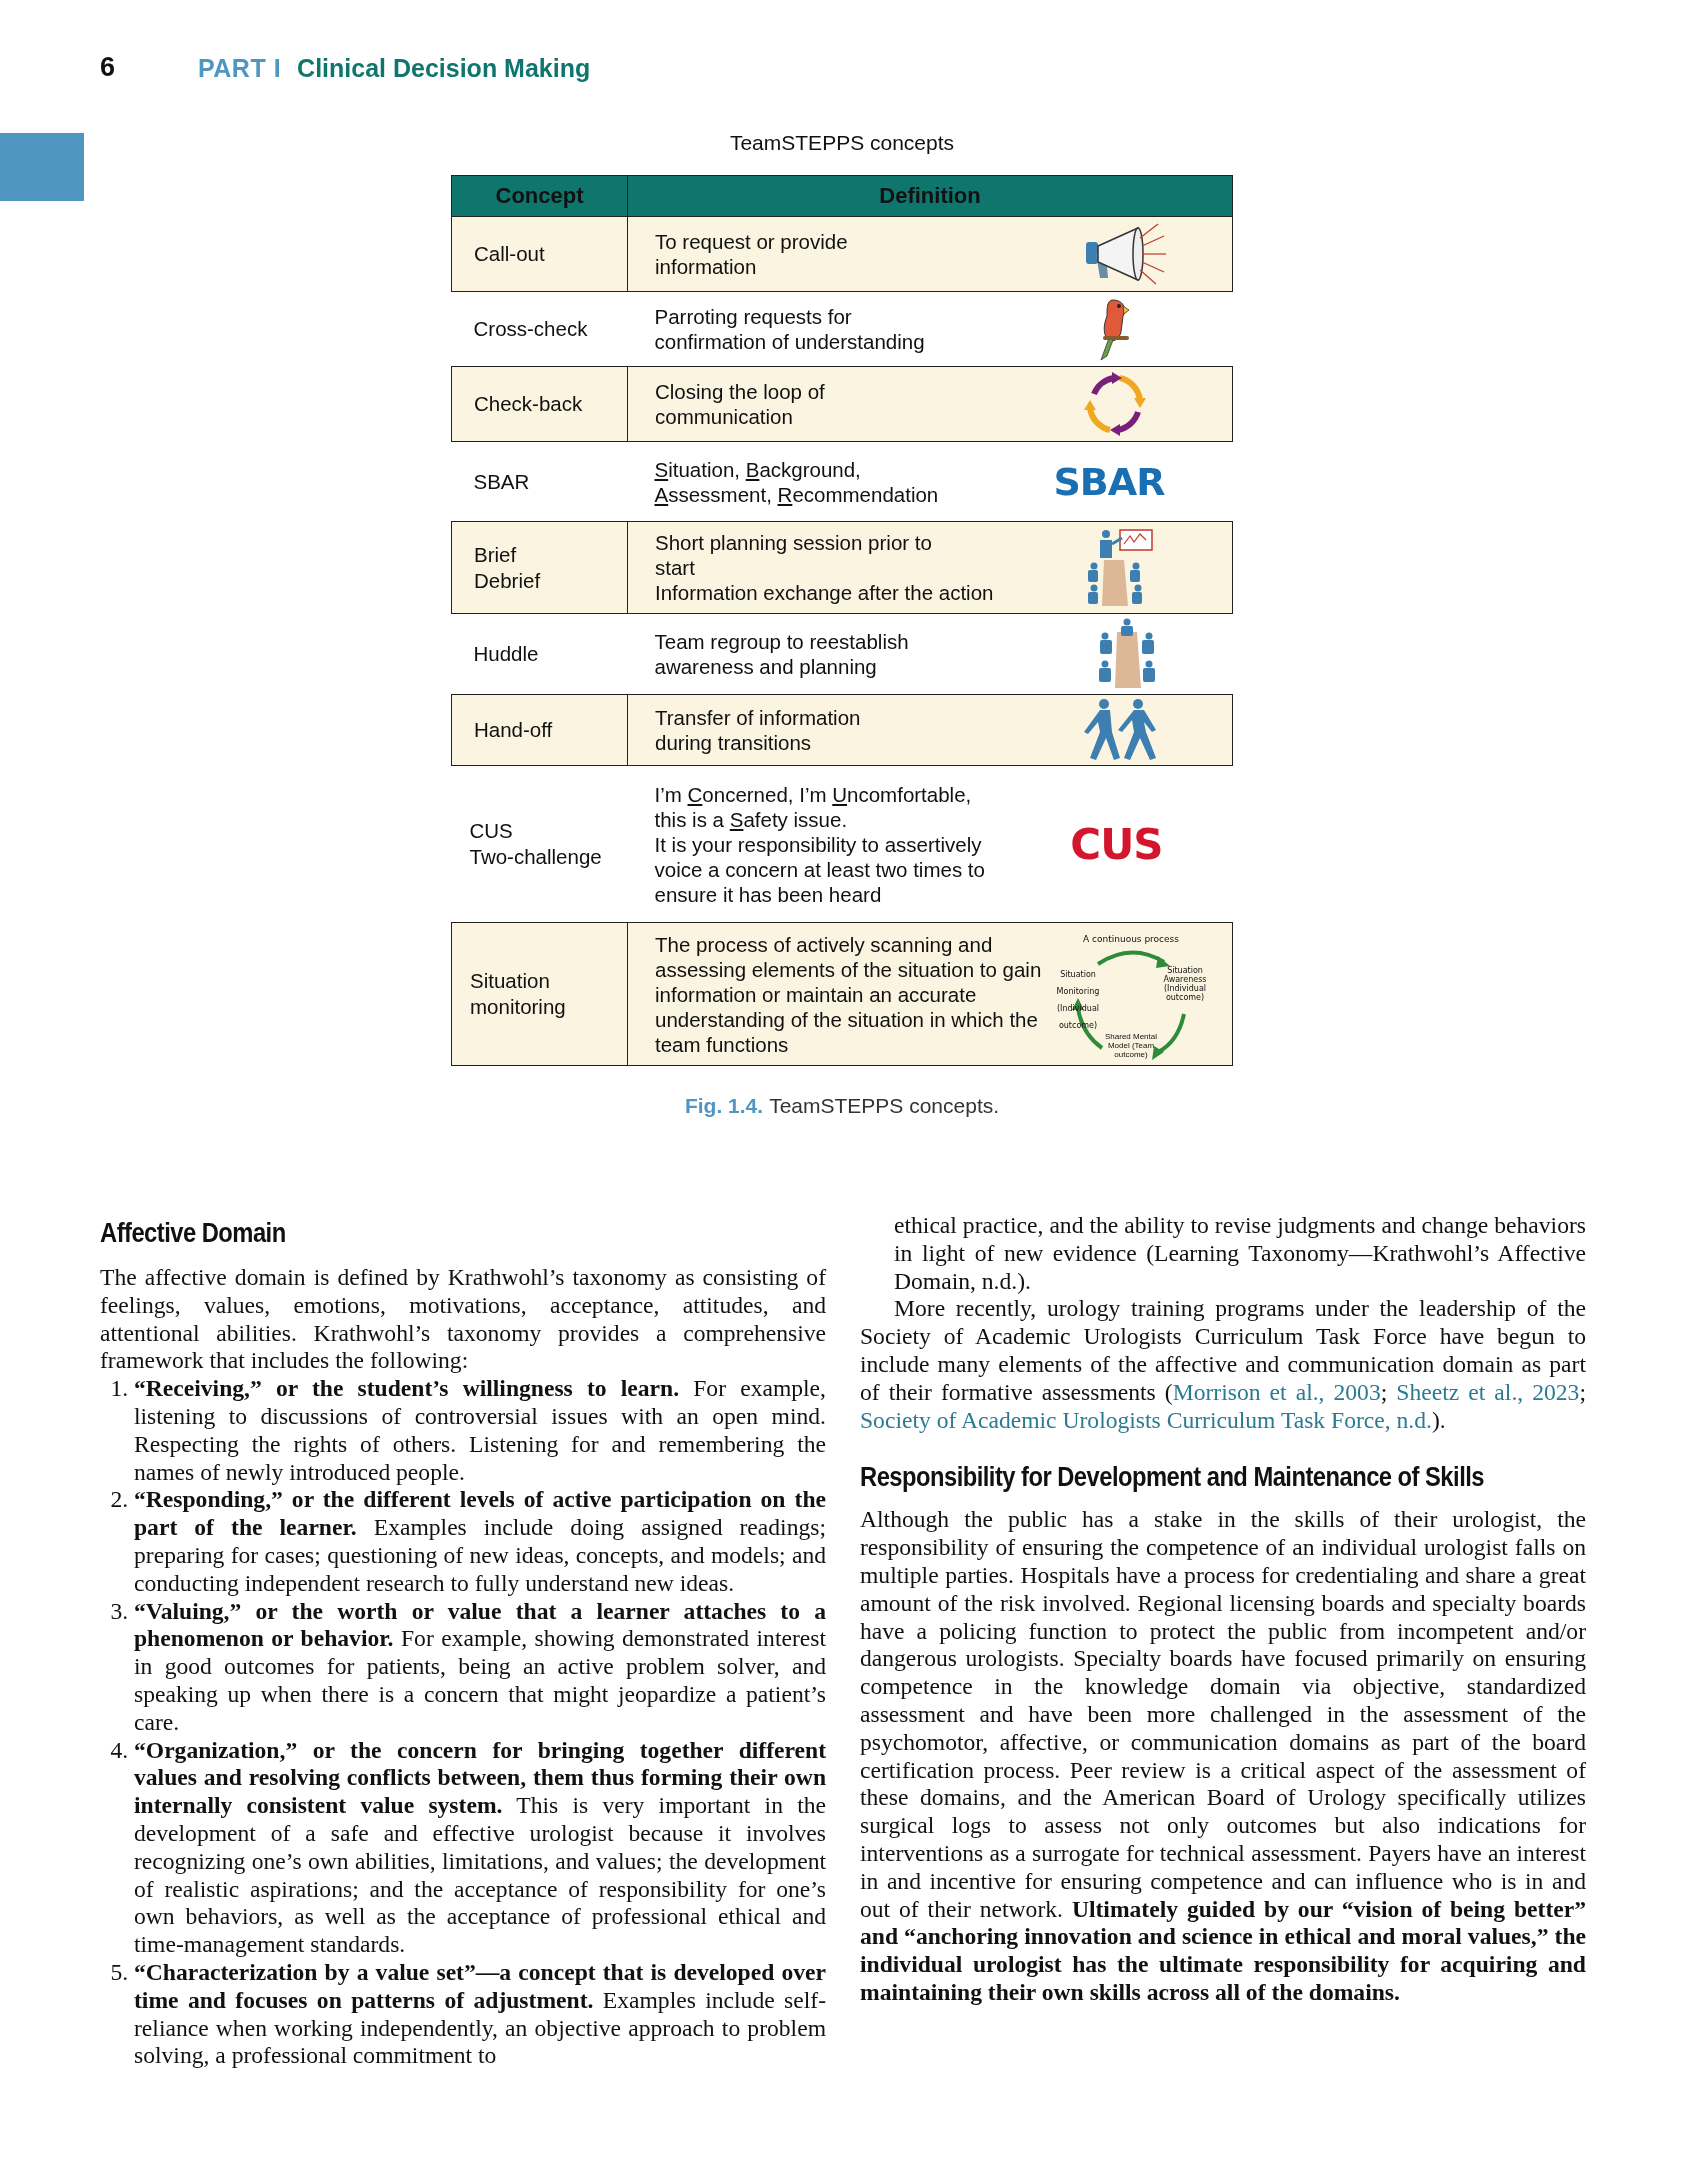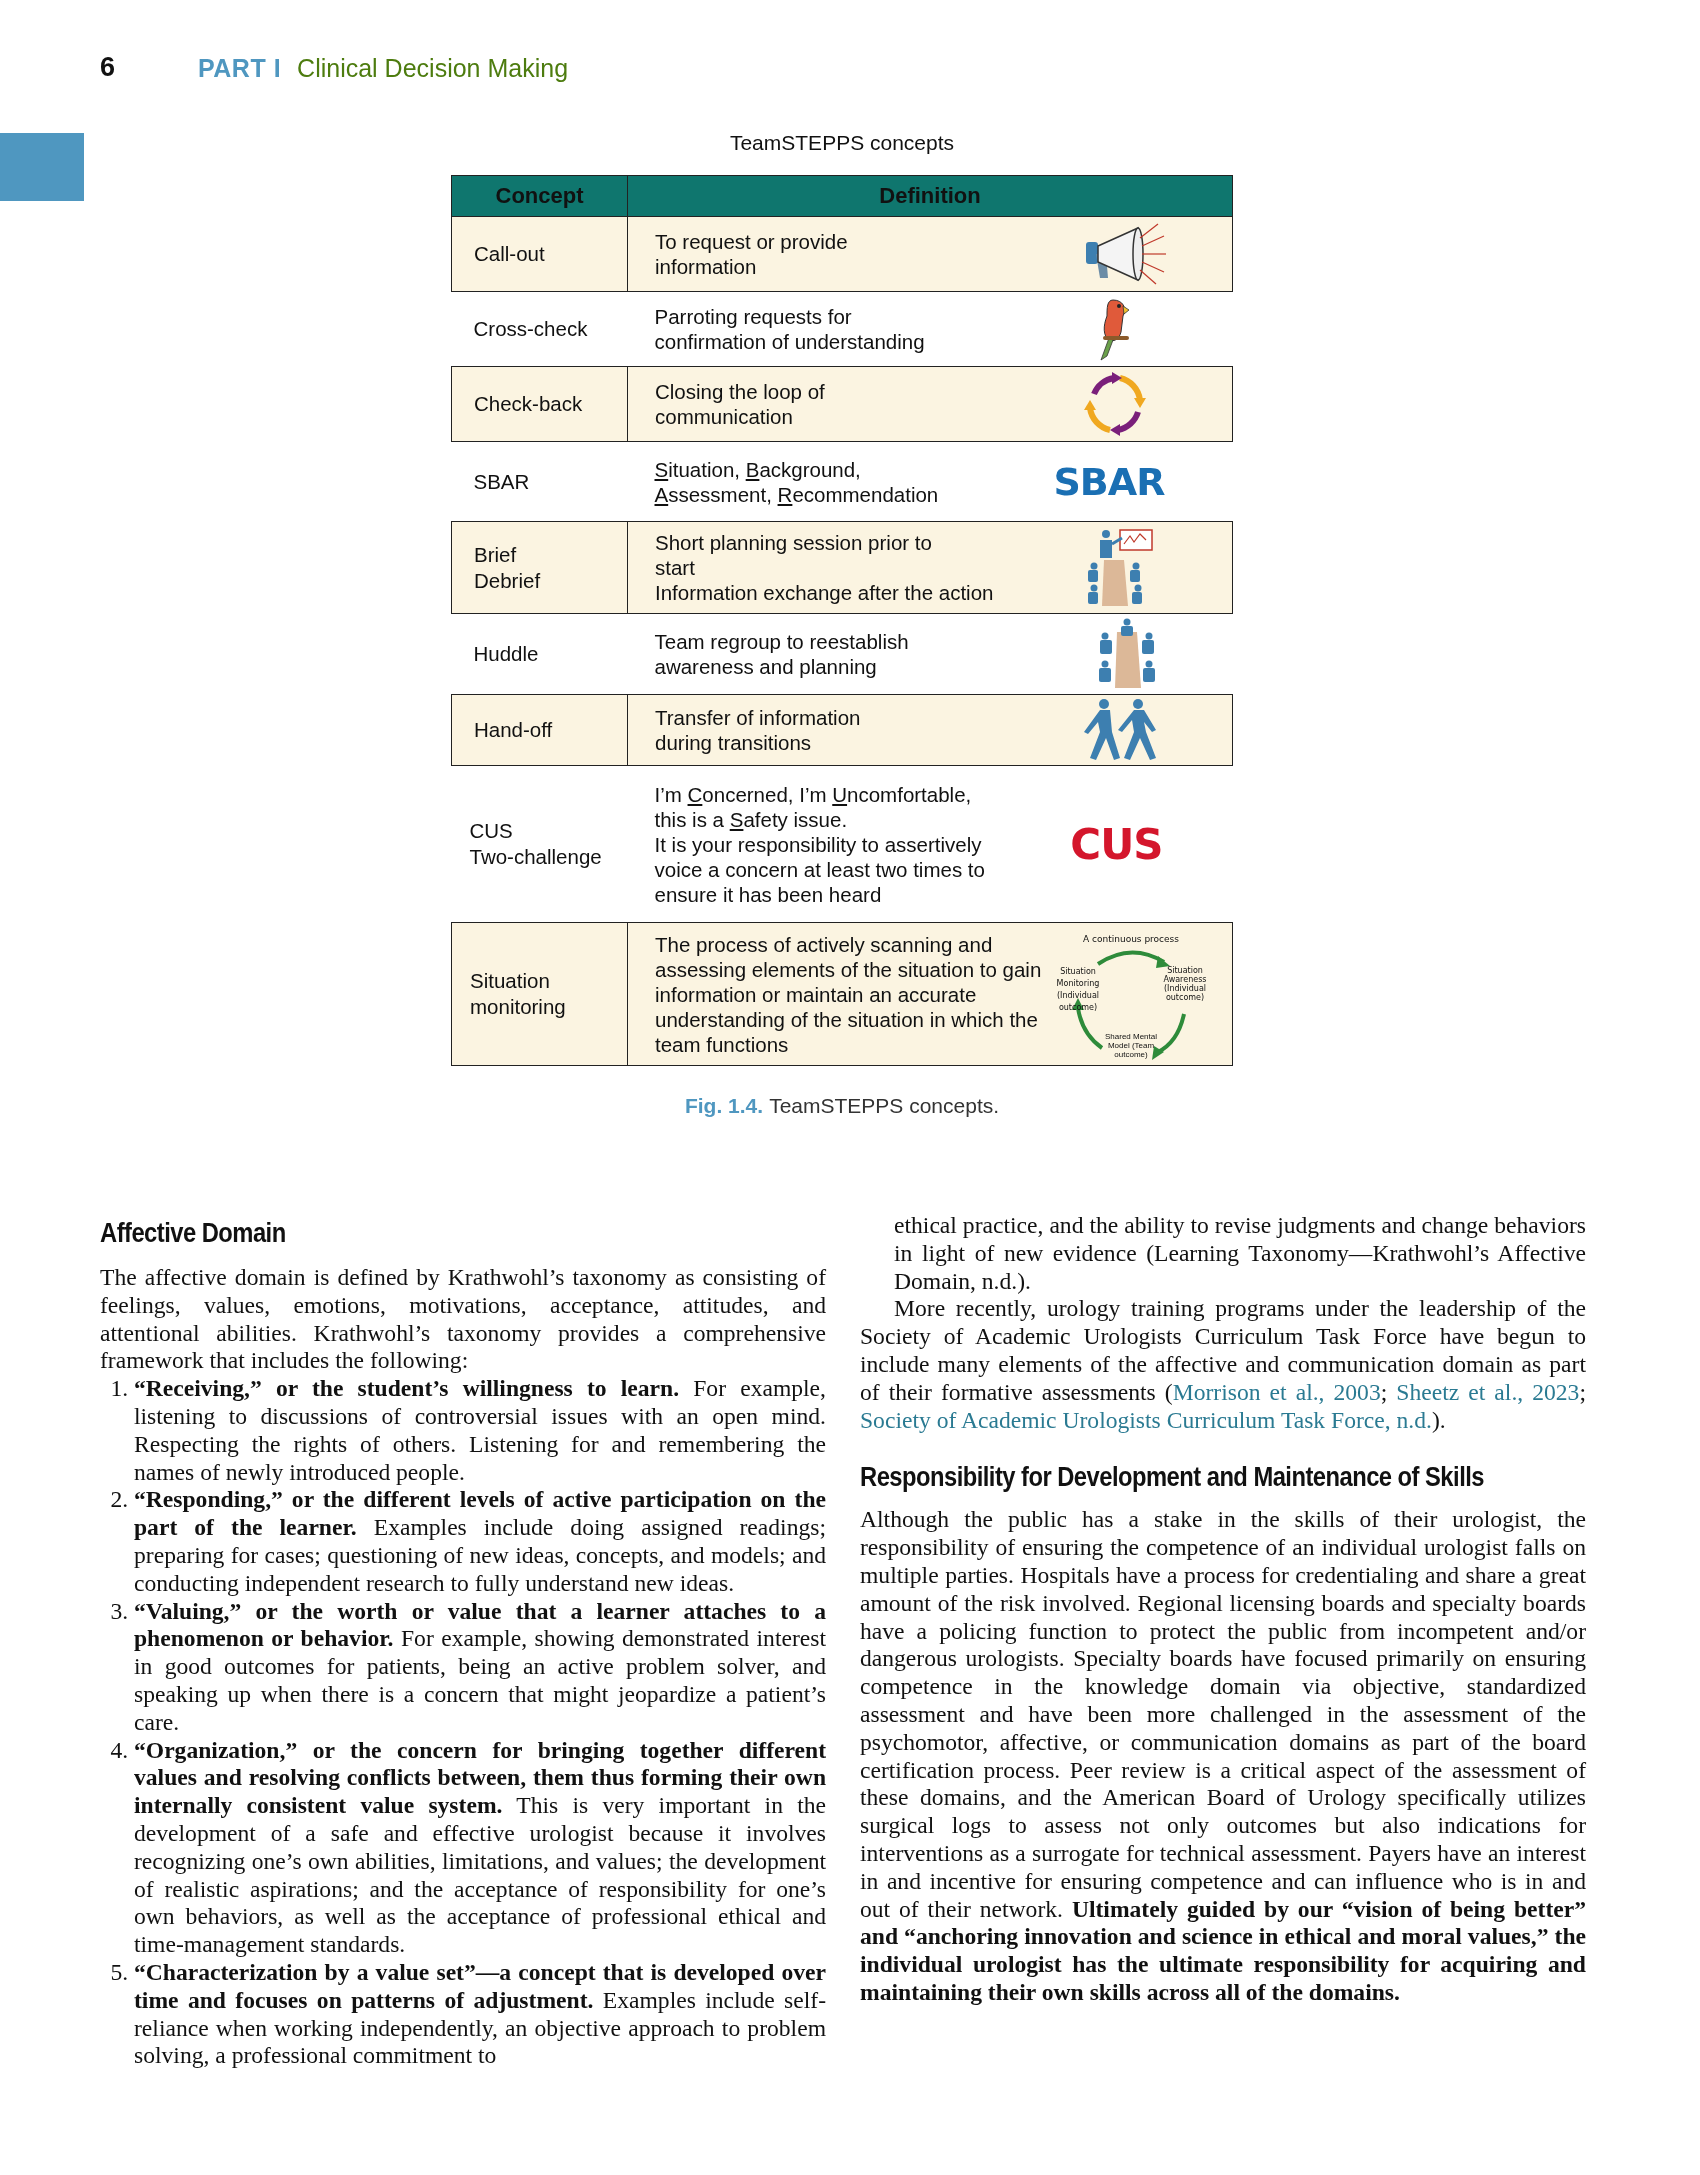--- a/index.html
+++ b/index.html
@@ -4,21 +4,21 @@
 <style>
   html, body { margin:0; padding:0; background:#ffffff; }
   body { width:1700px; height:2175px; position:relative; overflow:hidden; color:#111; }
   .sans { font-family: "Liberation Sans", "DejaVu Sans", sans-serif; }
   .serif { font-family: "Liberation Serif", "DejaVu Serif", serif; }
 
   
   .page-num { position:absolute; left:100px; top:52px; font-size:27px; font-weight:bold; }
   .part { position:absolute; left:198px; top:54px; font-size:25px; }
   .part .lbl { color:#4f97c0; font-weight:bold; letter-spacing:0.5px; margin-right:16px; }
-  .part .ttl { color:#4d7c0f; }
+  .part .ttl { color:#0f766e;font-weight:bold; }
   .side-tab { position:absolute; left:0; top:133px; width:84px; height:68px; background:#4f97c0; }
 
   
   .fig-title { position:absolute; left:451px; width:782px; top:131px; text-align:center; font-size:21px; }
   table.ts { position:absolute; left:451px; top:175px; width:782px; border-collapse:collapse; font-size:20.5px; }
   table.ts th, table.ts td { border:1.5px solid #222; padding:0; vertical-align:middle; }
   table.ts th { background:#0f766e; height:40px; font-weight:bold; font-size:22px; text-align:center; }
   table.ts td.c { width:175px; padding-left:22px; box-sizing:border-box; line-height:26px; }
   table.ts td.d { position:relative; padding-left:27px; line-height:25px; }
   tr.shade td { background:#fbf4e1; }
@@ -230,21 +230,21 @@
             <g fill="none" stroke="#2e8b3a" stroke-width="4">
               <path d="M52 30 Q85 8 118 28"></path>
               <path d="M138 80 Q132 108 112 118"></path>
               <path d="M56 114 Q36 100 32 74"></path>
             </g>
             <path d="M112 22 L124 32 L110 34 Z" fill="#2e8b3a"></path>
             <path d="M108 112 L106 126 L118 118 Z" fill="#2e8b3a"></path>
             <path d="M26 76 L32 64 L38 76 Z" fill="#2e8b3a"></path>
           </svg>
           <div style="position:absolute;left:0;width:170px;top:0;text-align:center;font-size:9px;line-height:10px;font-family:'DejaVu Sans',sans-serif;">A continuous process</div>
-          <div style="position:absolute;left:4px;top:32px;width:56px;text-align:center;font-size:8px;line-height:12px;font-family:'DejaVu Sans',sans-serif;">Situation Monitoring (Individual outcome)</div>
+          <div style="position:absolute;left:4px;top:32px;width:56px;text-align:center;font-size:8px;line-height:17px;font-family:'DejaVu Sans',sans-serif;">Situation Monitoring (Individual outcome)</div>
           <div style="position:absolute;left:110px;top:32px;width:58px;text-align:center;font-size:8px;line-height:9px;font-family:'DejaVu Sans',sans-serif;">Situation Awareness (Individual outcome)</div>
           <div style="position:absolute;left:52px;top:98px;width:66px;text-align:center;font-size:8px;line-height:9px;font-family:Liberation Sans, sans-serif;">Shared Mental Model (Team outcome)</div>
         </div>
       </td>
     </tr>
   </tbody>
 </table>
 
 <div class="fig-caption sans">
   <span class="fl">Fig. 1.4.</span><span>TeamSTEPPS concepts.</span>

